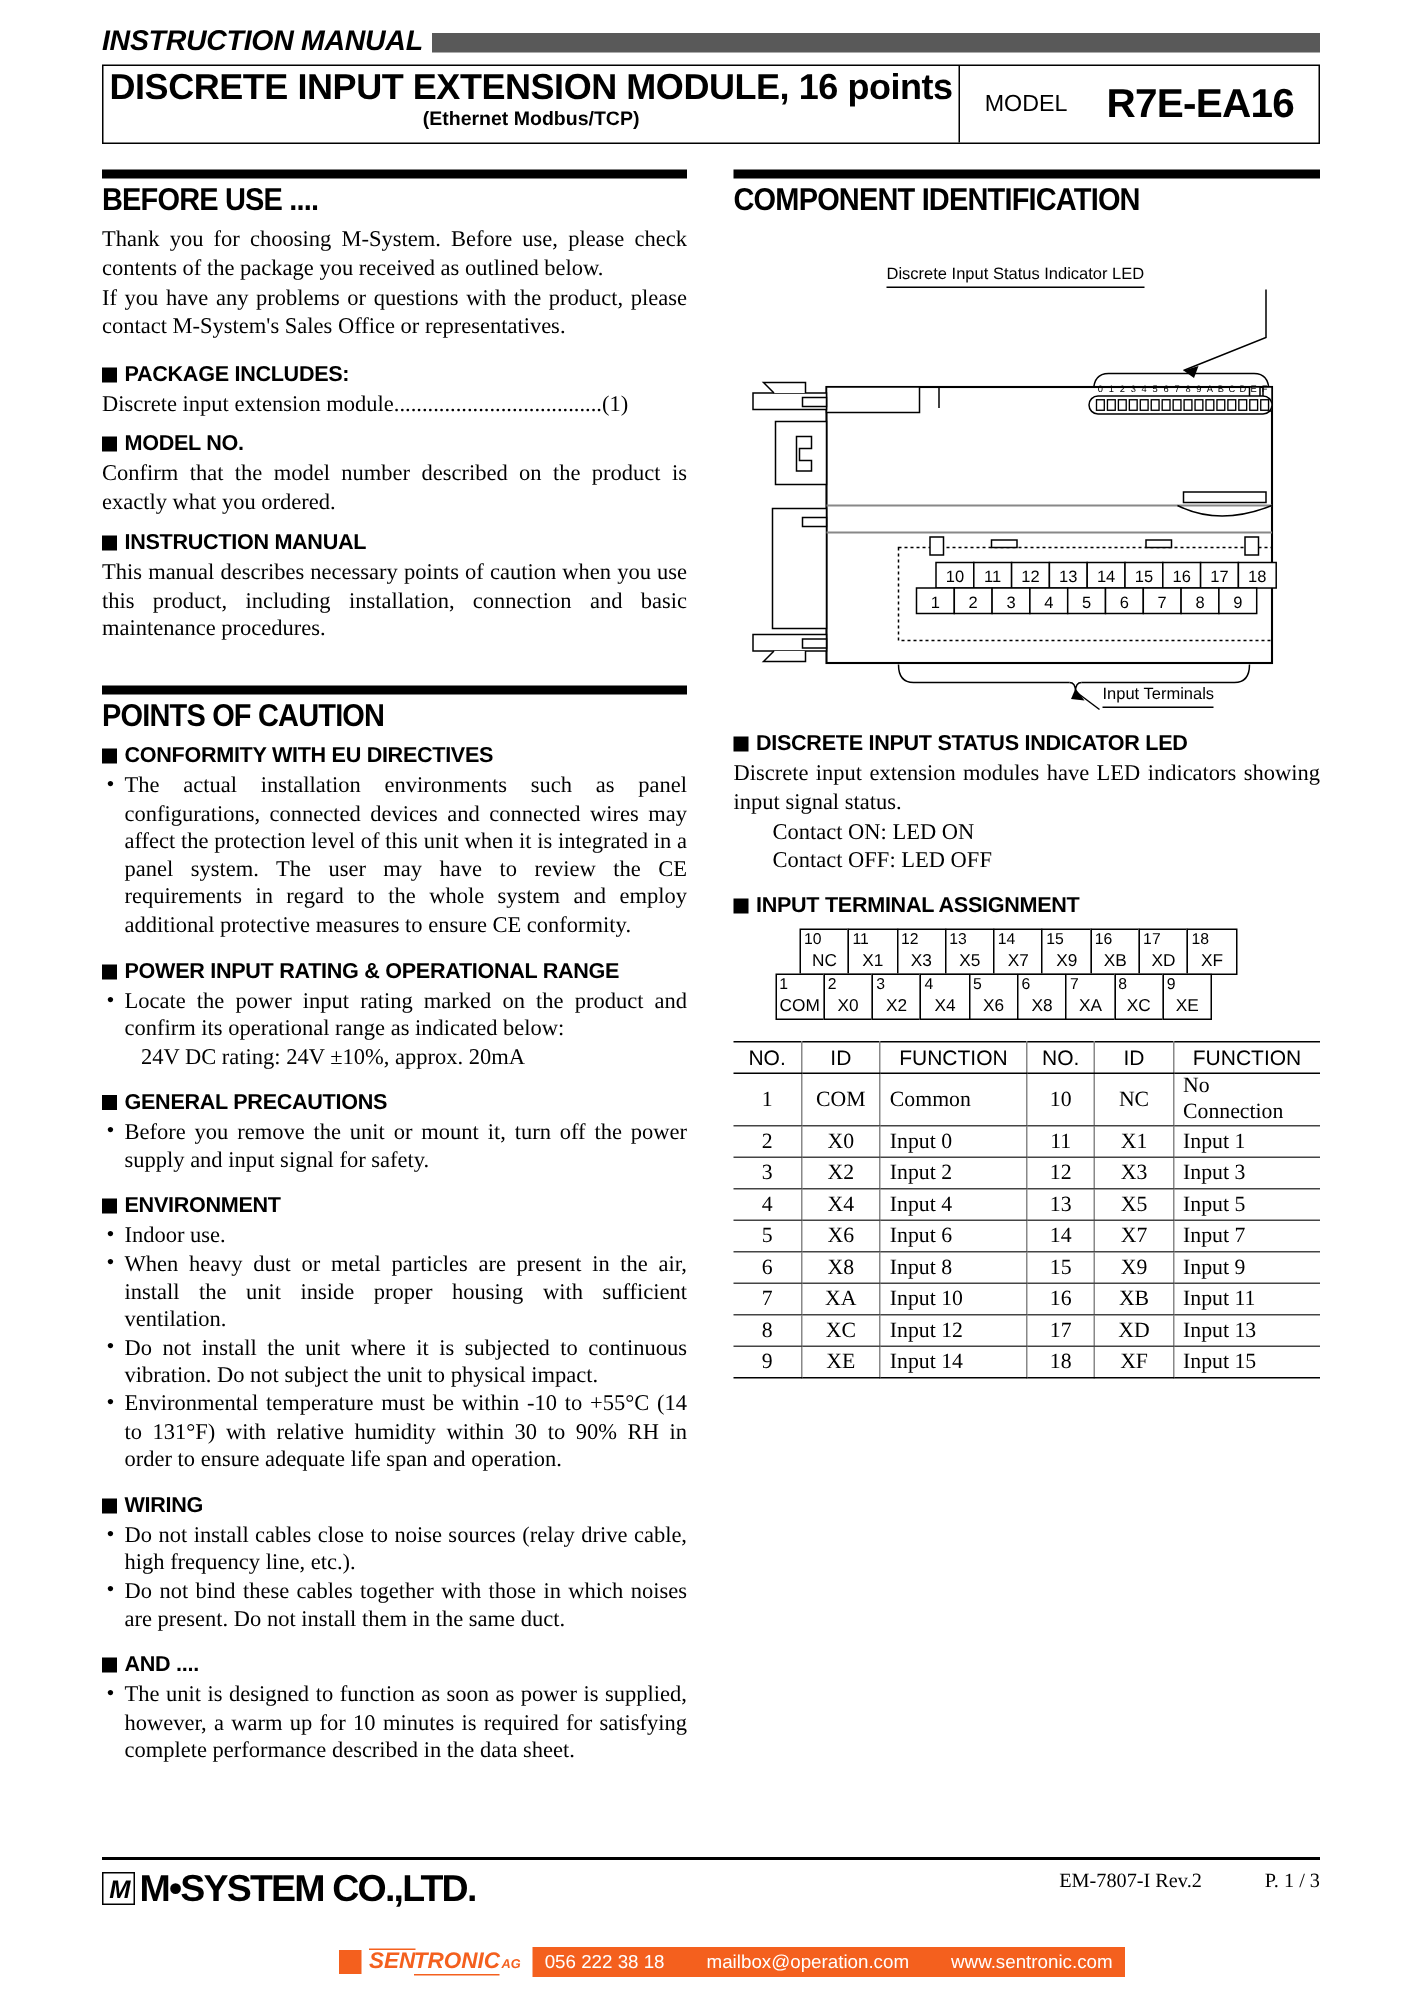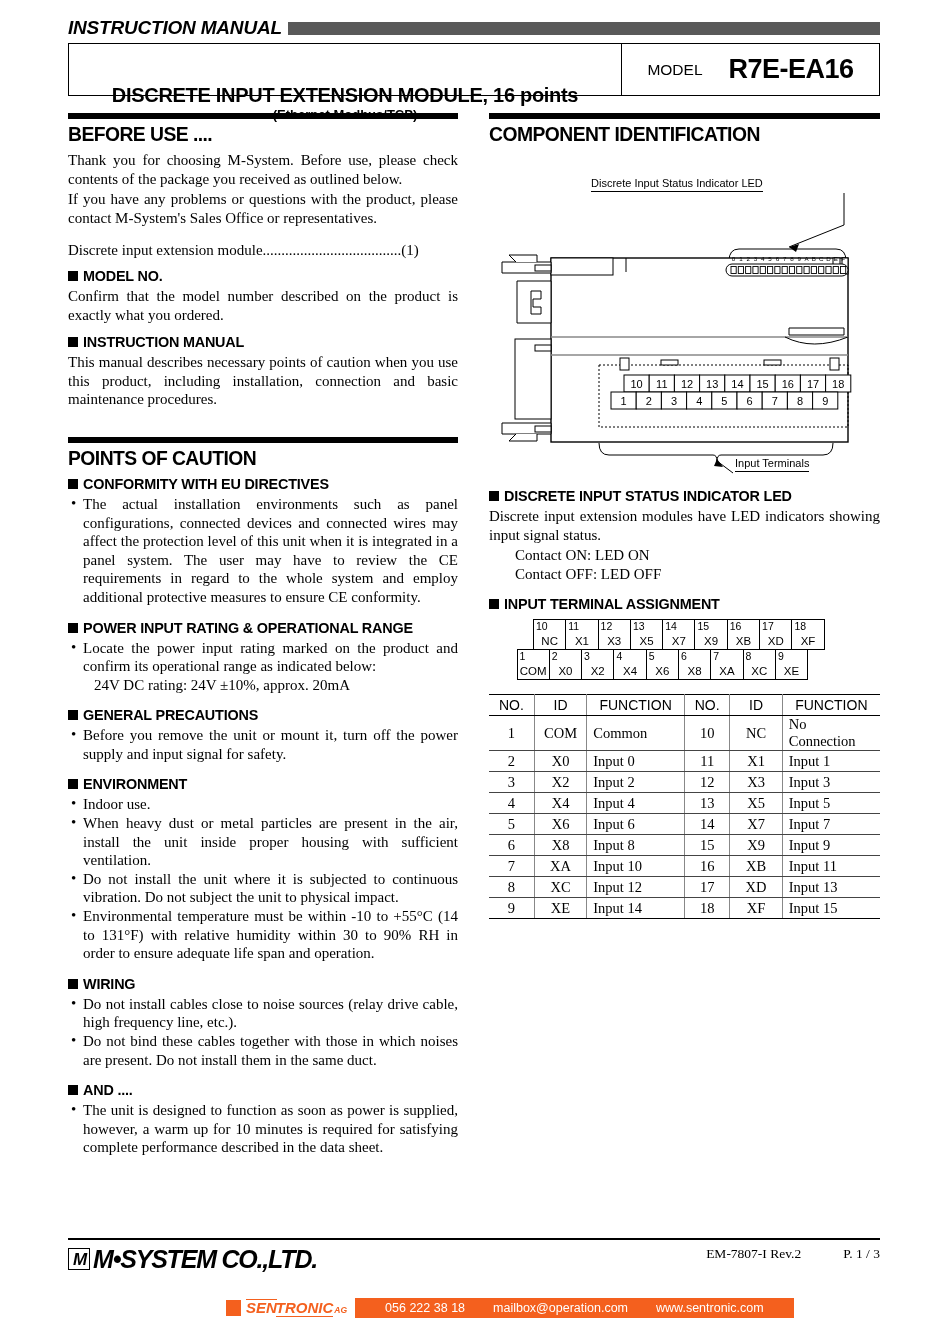--- a/index.html
+++ b/index.html
@@ -23,22 +23,22 @@
     font-size: 19px; letter-spacing: -0.2px;
     line-height: 20px; white-space: nowrap;
     padding-right: 6px;
   }
   .im-bar { flex: 1; height: 13px; background: #595959; margin-bottom: 3px; }
 
   .title-box { display: flex; border: 1.5px solid #000; margin-top: 5px; height: 53px; }
   .title-left { flex: 1; text-align: center; padding: 3px 4px 0 4px; }
   .title-main {
     font-family: "Liberation Sans", sans-serif;
-    font-weight: bold; font-size: 20px; line-height: 24px;
-    letter-spacing: -0.3px; white-space: nowrap; margin-top: 36px;
+    font-weight: bold; font-size: 24px; line-height: 24px;
+    letter-spacing: -0.3px; white-space: nowrap;
   }
   .title-sub {
     font-family: "Liberation Sans", sans-serif;
     font-weight: bold; font-size: 13px; line-height: 15px;
   }
   .title-right {
     width: 258px; border-left: 1.5px solid #000;
     display: flex; align-items: center; justify-content: center; gap: 26px;
   }
   .model-word { font-family: "Liberation Sans", sans-serif; font-size: 15.5px; letter-spacing: 0px; }
@@ -125,37 +125,37 @@
   .logo { position: absolute; left: 68px; top: 1246px; display: flex; align-items: center; gap: 3px; }
   .logo-mark {
     width: 22px; height: 22px; border: 1.6px solid #000;
     display: flex; align-items: center; justify-content: center;
   }
   .logo-mark span {
     font-family: "Liberation Sans", sans-serif; font-weight: bold;
     font-size: 17px; font-style: italic; line-height: 17px; letter-spacing: -2px;
   }
   .logo-text {
-    font-family: "Liberation Sans", sans-serif; font-weight: bold; font-style: italic;
+    font-family: "Liberation Sans", sans-serif; font-weight: bold; 
     font-size: 25px; line-height: 26px; letter-spacing: -1.2px;
   }
   .foot-right { position: absolute; top: 1246px; right: 70px; display: flex; gap: 42px; font-size: 13.5px; align-items: flex-end; }
 
   
   .banner { position: absolute; left: 226px; top: 1298px; height: 20px; display: flex; align-items: stretch; }
   .ban-logo { display: flex; align-items: center; gap: 5px; padding: 0 8px 0 0; background: #fff; }
   .ban-sq { width: 15px; height: 16px; background: #F4601E; }
   .ban-word { display: flex; align-items: baseline; color: #F4601E;
     font-family: "Liberation Sans", sans-serif; font-weight: bold; font-style: italic; }
   .ban-sen { font-size: 15px; line-height: 16px; border-top: 1.5px solid #F4601E; }
   .ban-tronic { font-size: 15px; line-height: 16px; border-bottom: 1.5px solid #F4601E; margin-left: -1px; }
   .ban-ag { font-size: 8.5px; line-height: 10px; margin-left: 1px; }
   .ban-bar {
     background: #F4601E; color: #fff; display: flex; align-items: center; gap: 28px;
-    padding: 0 30px; font-family: "Liberation Sans", sans-serif; font-size: 12.5px; justify-content: flex-end;
+    padding: 0 8px; font-family: "Liberation Sans", sans-serif; font-size: 12.5px; justify-content: flex-end;
   }
 </style>
 </head>
 <body>
 
 <div class="page">
 
   <div class="doc-head">
     <div class="im-row">
       <div class="im-title">INSTRUCTION MANUAL</div>
@@ -175,20 +175,24 @@
 
   <div class="col-left">
 
     <div class="sec-rule"></div>
     <h2 class="sec-title">BEFORE USE ....</h2>
 
     <p class="body">Thank you for choosing M-System.  Before use, please check contents of the package you received as outlined below.</p>
     <p class="body">If you have any problems or questions with the product, please contact M-System's Sales Office or representatives.</p>
 
     <div class="gap"></div>
+    <div class="sub-head">
+      <span class="sq"></span>
+      <span>PACKAGE INCLUDES:</span>
+    </div>
     <div class="dotfill">Discrete input extension module.....................................(1)</div>
 
     <div class="gap-sm"></div>
     <div class="sub-head">
       <span class="sq"></span>
       <span>MODEL NO.</span>
     </div>
     <p class="body">Confirm that the model number described on the product is exactly what you ordered.</p>
 
     <div class="gap-sm"></div>

